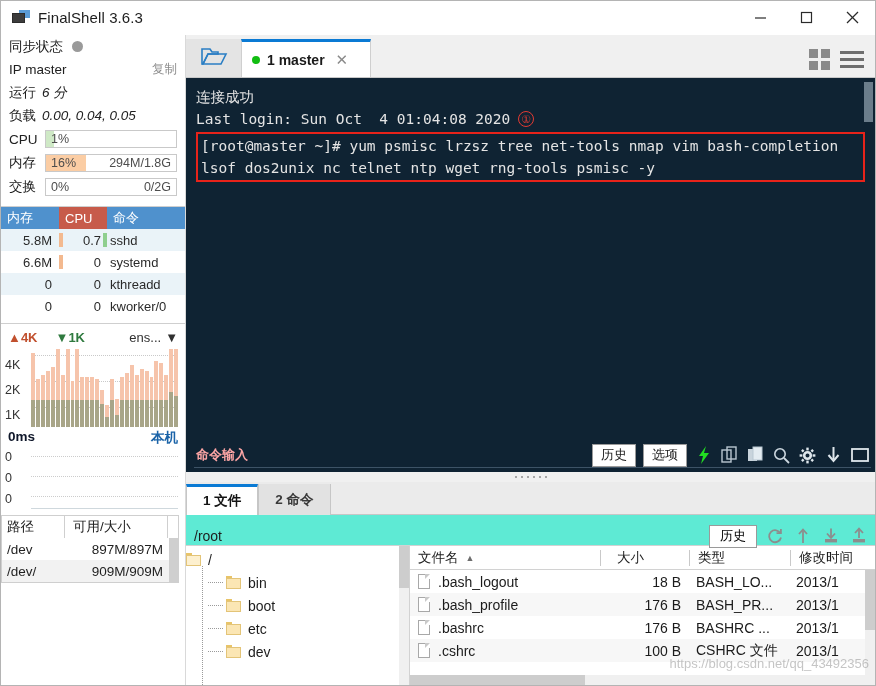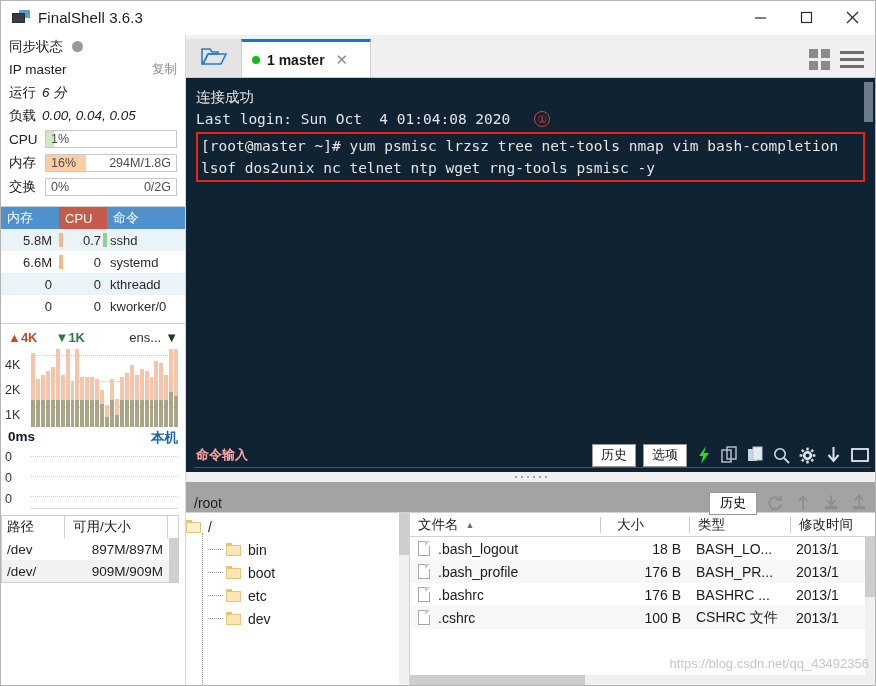--- a/index.html
+++ b/index.html
@@ -169,21 +169,21 @@
   
   .terminal {
     flex: 1 1 auto; min-height:0;
     background: #0f2333; color: #e4e4e4;
     font-family: "DejaVu Sans Mono", "Liberation Mono", monospace;
     font-size: 14.5px; line-height: 22px;
     padding: 8px 10px 0 10px; position: relative;
     overflow: hidden;
   }
   .t-line { white-space: pre; }
-  .t-login { display:flex; align-items:center; gap:24px;text-align:right; }
+  .t-login { display:flex; align-items:center; gap:8px;text-align:right; }
   .circ1 {
     display:inline-flex; align-items:center; justify-content:center;
     width:16px; height:16px; border-radius:50%; border:1.5px solid #e23b33;
     color:#e23b33; font-size:11px; font-family:"Liberation Sans",sans-serif;
     line-height:1;
   }
   .redbox {
     border: 2px solid #e8231a; margin-top: 2px; padding: 1px 3px;
   }
   .term-scroll {
@@ -219,21 +219,21 @@
   .btabs { height: 33px; flex:0 0 33px; display:flex; align-items:flex-end; background:#ebebeb; }
   .btab {
     height: 31px; padding: 0 16px; display:flex; align-items:center;
     font-size:13.5px; font-weight:bold; background:#e2e2e2;
     border-left:1px solid #c6c6c6; border-right:1px solid #c6c6c6;
     color:#3a3a3a;
   }
   .btab.active { background:#ffffff; border-top:3px solid #0a7ad4; color:#141414; }
   .btab-rest { flex:1; border-bottom:1px solid #c6c6c6; height:31px; background:#ebebeb; }
 
-  .pathbar { height: 31px; flex:0 0 31px; display:flex; align-items:center; padding: 12px 6px 0 8px; border-bottom:1px solid #d2d2d2; background:#a3a3a3;}
+  .pathbar { height: 31px; flex:0 0 31px; display:flex; align-items:center; padding: 12px 6px 0 8px; border-bottom:1px solid #d2d2d2; background:#5eead4;}
   .pathtext { font-size:14px; color:#1d1d1d; }
   .path-right { margin-left:auto; display:flex; align-items:center; gap:8px; }
   .path-btn { background:#ffffff; border:1px solid #9a9a9a; font-size:13px; padding:2px 10px; height:23px; display:flex; align-items:center; }
   .path-icon { width:20px; height:20px; display:flex; align-items:center; justify-content:center; }
 
   .filearea { flex:1 1 auto; display:flex; min-height:0; }
   .tree { width: 224px; flex:0 0 224px; border-right:1px solid #d2d2d2; position:relative; overflow:hidden; padding-top:2px;}
   .tree-node { display:flex; align-items:center; height:23px; font-size:14px; color:#1d1d1d; }
   .tree-node.child { padding-left: 22px; }
   .tree-guide { position:absolute; left:16px; top:20px; bottom:0; border-left:1px dotted #9a9a9a; }
@@ -691,20 +691,25 @@
             <i></i>
             <i></i>
             <i></i>
             <i></i>
             <i></i>
             <i></i>
           </span>
       </div>
 
       <div class="bottom">
+        <div class="btabs">
+          <div class="btab active">1 文件</div>
+          <div class="btab">2 命令</div>
+          <div class="btab-rest"></div>
+        </div>
 
         <div class="pathbar">
           <span class="pathtext">/root</span>
           <span class="path-right">
             <span class="path-btn">历史</span>
             <span class="path-icon">
               <svg width="18" height="18" viewBox="0 0 18 18">
                   <path d="M14.5 6.5 A6 6 0 1 0 15 10.5" fill="none" stroke="#8d8d8d" stroke-width="1.8"></path>
                   <path d="M10.5 6.2 h4.4 v-4.2" fill="none" stroke="#8d8d8d" stroke-width="1.8"></path>
                 </svg>

